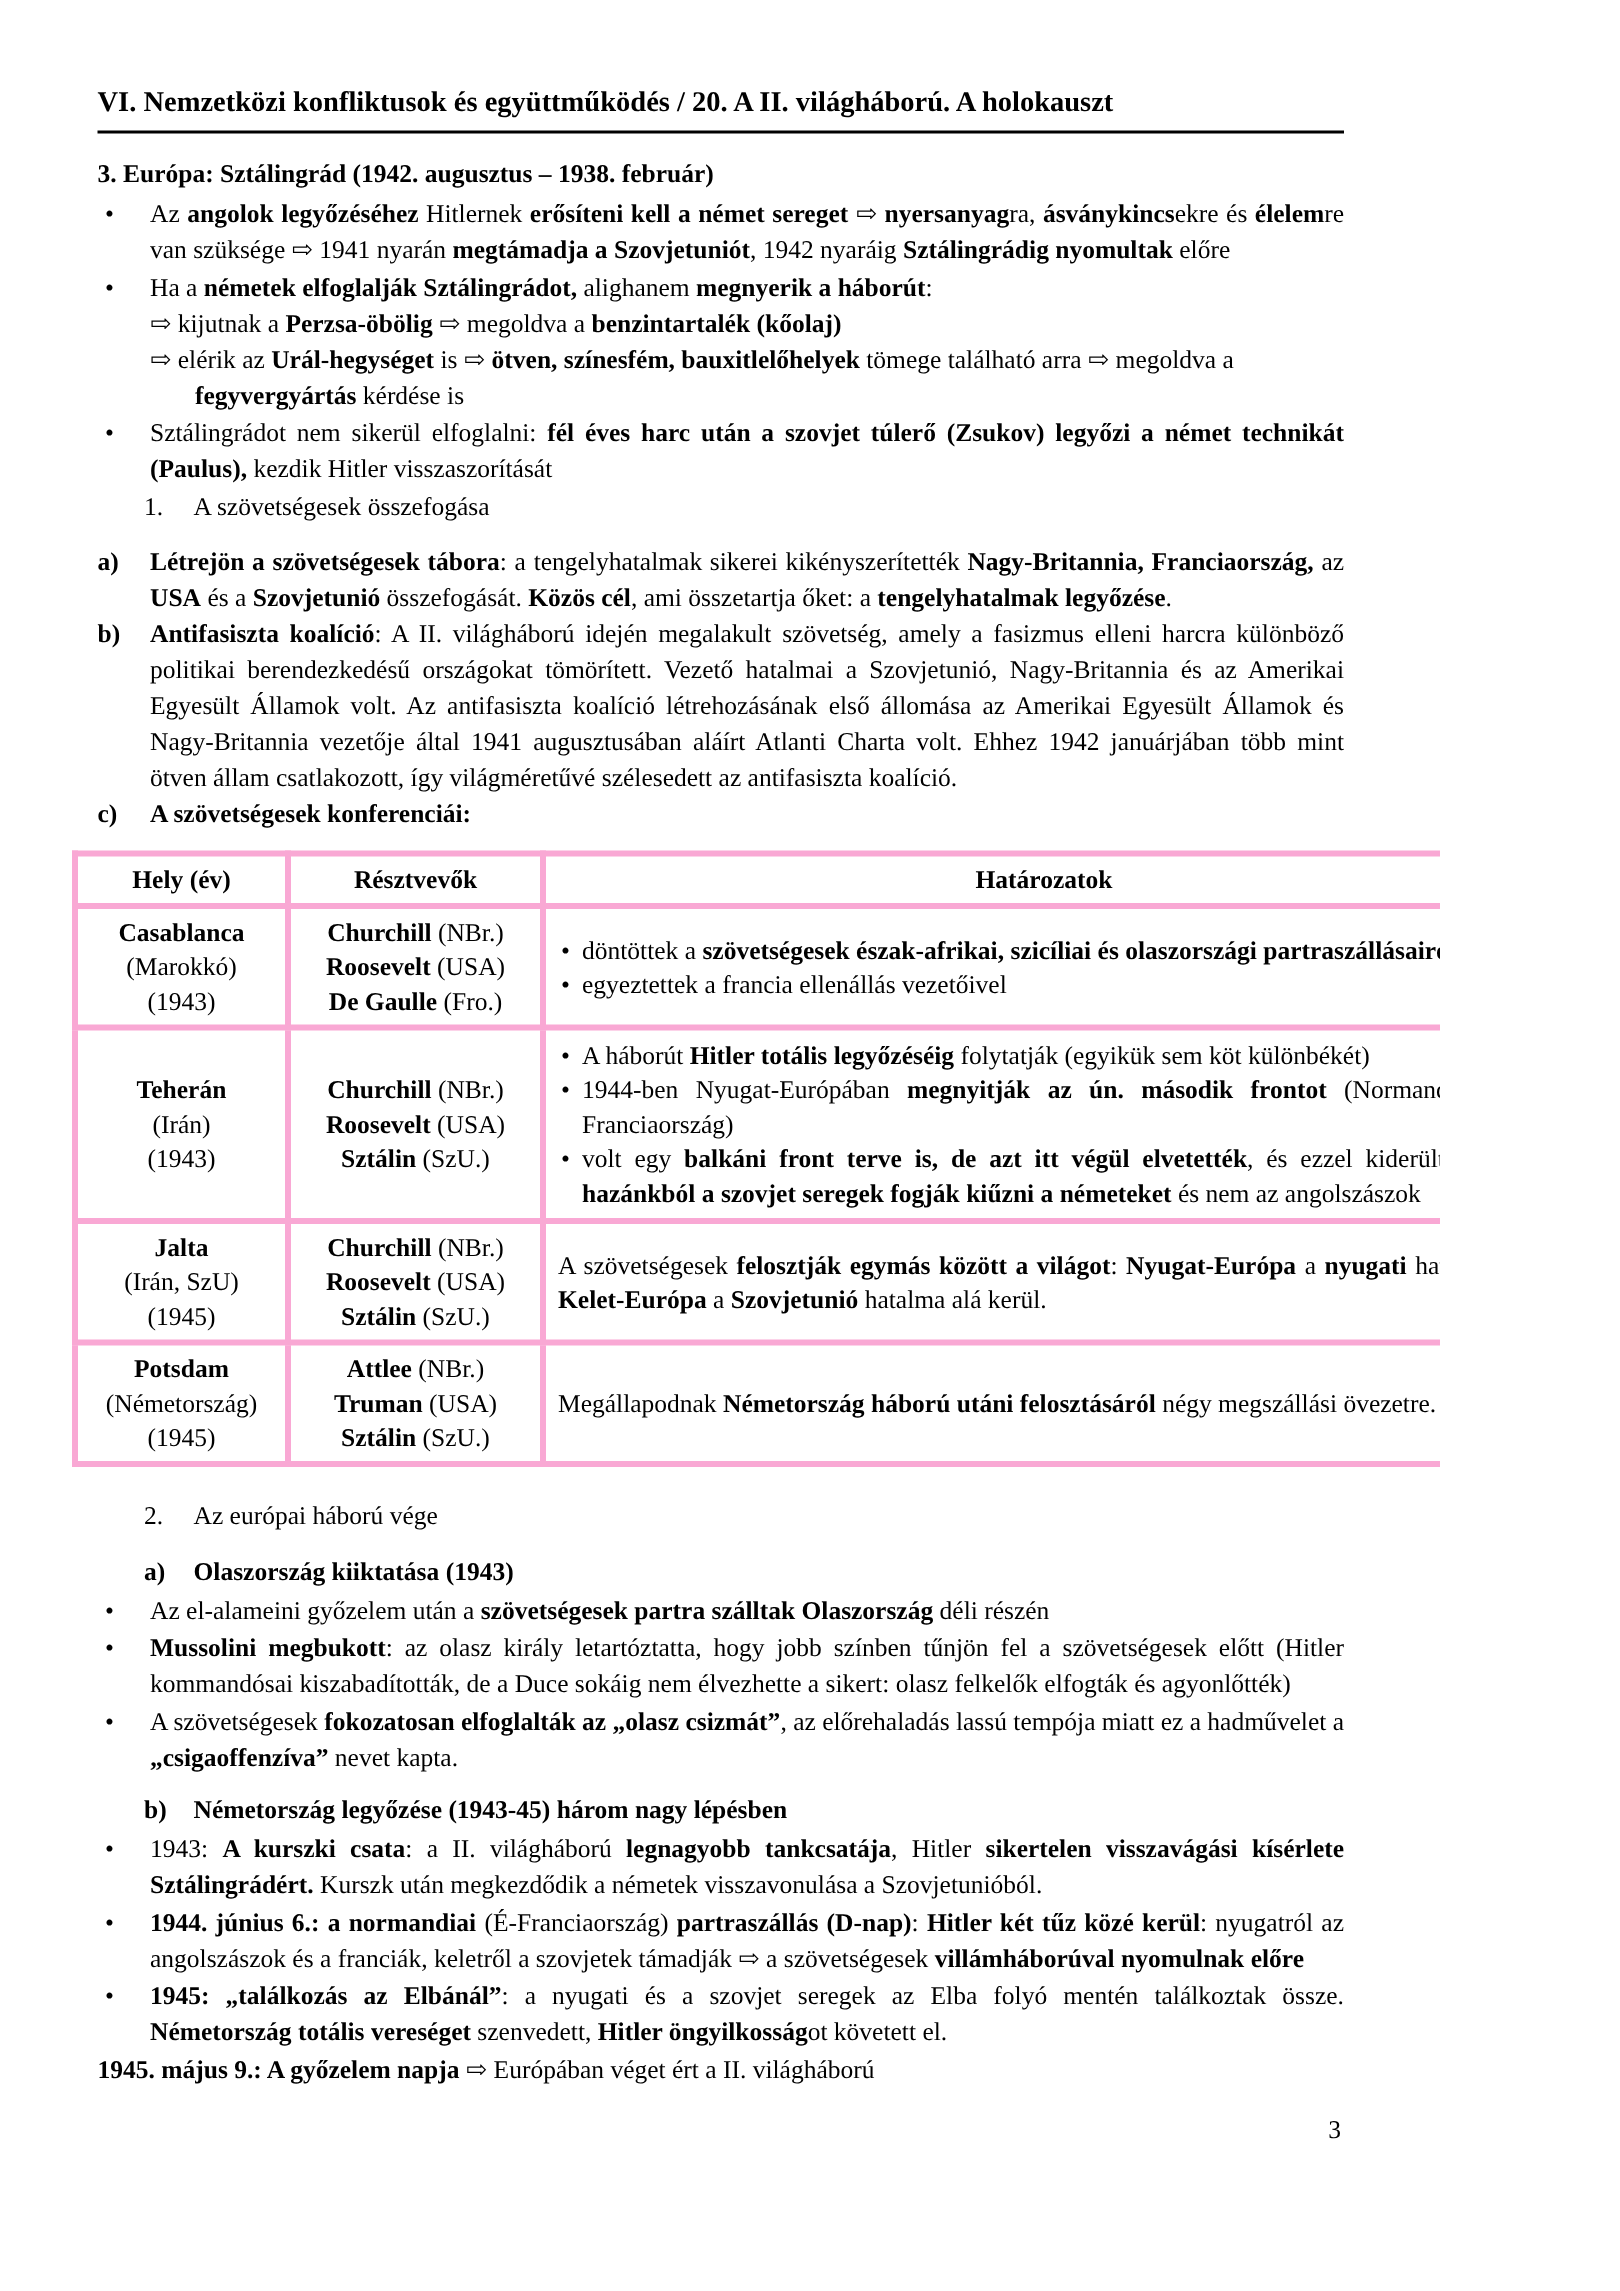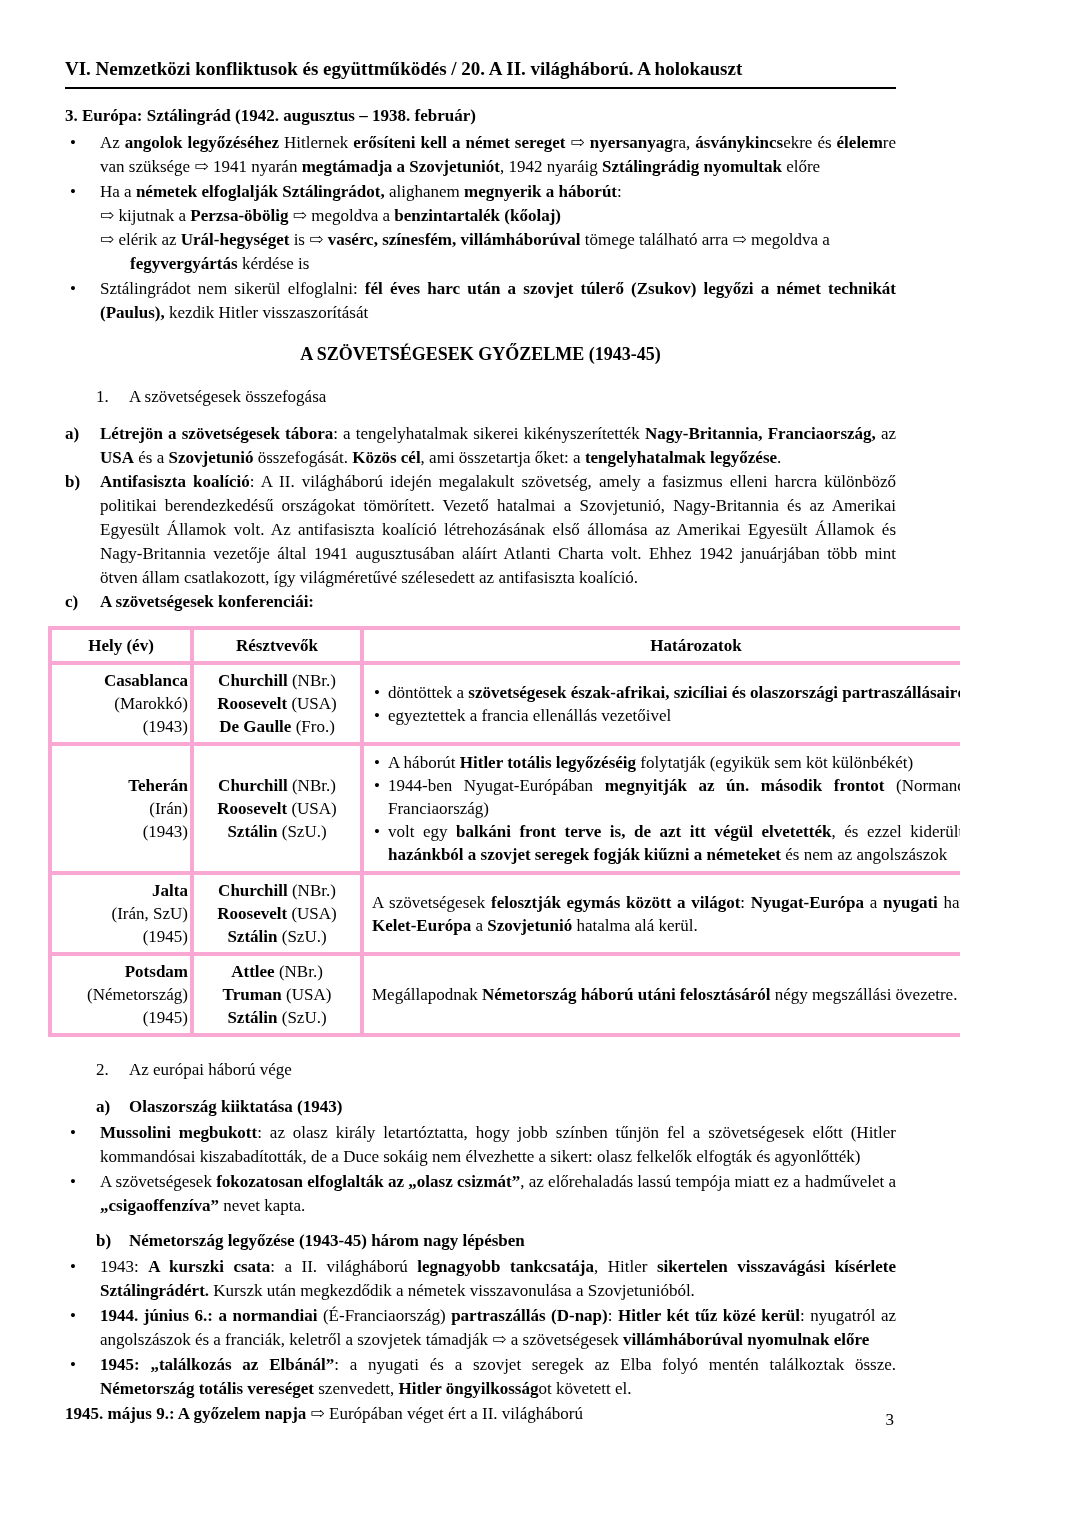--- a/index.html
+++ b/index.html
@@ -36,21 +36,21 @@
   .abc-item > .marker { position:absolute; left:0; top:0; font-weight:bold; }
   table.conf {
     border-collapse:collapse;
     table-layout:fixed;
     width:984px;
     margin:12px 0 0 -17px;
     line-height:23px;
   }
   table.conf th, table.conf td { border:4px solid #f9a8d4; }
   table.conf th { font-weight:bold; text-align:center; padding:4px 4px; }
-  td.place { text-align:right; vertical-align:middle; padding:4px 2px; }
+  td.place { text-align:center; vertical-align:middle; padding:4px 2px; }
   td.part  { text-align:center; vertical-align:middle; padding:4px 2px; }
   td.dec   { vertical-align:middle; padding:5px 18px 5px 8px; }
   td.dec ul { list-style:none; margin:0; padding:0; }
   td.dec li { position:relative; padding-left:16px; text-align:justify; }
   td.dec li::before { content:"\2022"; position:absolute; left:2px; top:0; }
   td.dec p { margin:0; text-align:justify; }
   .h-num.top-gap { margin-top:21px; }
   .h-ab { position:relative; font-weight:bold; margin:11px 0 2px 31px; padding-left:33px; }
   .h-ab .marker { position:absolute; left:0; top:0; }
   .closing { margin:1px 0 0 0; text-align:left; }
@@ -65,28 +65,27 @@
 
   <div class="h-sec">3. Európa: Sztálingrád (1942. augusztus – 1938. február)</div>
 
   <ul class="blist">
     <li>
       <div>Az <b>angolok legyőzéséhez</b> Hitlernek <b>erősíteni kell a német sereget</b> ⇨ <b>nyersanyag</b>ra, <b>ásványkincs</b>ekre és <b>élelem</b>re van szüksége ⇨ 1941 nyarán <b>megtámadja a Szovjetuniót</b>, 1942 nyaráig <b>Sztálingrádig nyomultak</b> előre</div>
     </li>
     <li>
       <div>Ha a <b>németek elfoglalják Sztálingrádot,</b> alighanem <b>megnyerik a háborút</b>:</div>
       <div class="arrow-line">⇨ kijutnak a <b>Perzsa-öbölig</b> ⇨ megoldva a <b>benzintartalék (kőolaj)</b></div>
-      <div class="arrow-line">⇨ elérik az <b>Urál-hegységet</b> is ⇨ <b>vasérc, színesfém, villámháborúval</b> tömege található arra ⇨ megoldva a <b>fegyvergyártás</b> kérdése is</div>
+      <div class="arrow-line">⇨ elérik az <b>Urál-hegységet</b> is ⇨ <b>ötven, színesfém, bauxitlelőhelyek</b> tömege található arra ⇨ megoldva a <b>fegyvergyártás</b> kérdése is</div>
     </li>
     <li>
       <div>Sztálingrádot nem sikerül elfoglalni: <b>fél éves harc után a szovjet túlerő (Zsukov) legyőzi a német technikát (Paulus),</b> kezdik Hitler visszaszorítását</div>
     </li>
   </ul>
 
-  <div class="center-head">A SZÖVETSÉGESEK GYŐZELME (1943-45)</div>
 
   <div class="h-num">
     <span class="num">1.</span><span>A szövetségesek összefogása</span>
   </div>
 
   <div class="abc-item">
     <span class="marker">a)</span>
     <div><b>Létrejön a szövetségesek tábora</b>: a tengelyhatalmak sikerei kikényszerítették <b>Nagy-Britannia, Franciaország,</b> az <b>USA</b> és a <b>Szovjetunió</b> összefogását. <b>Közös cél</b>, ami összetartja őket: a <b>tengelyhatalmak legyőzése</b>.</div>
   </div>
   <div class="abc-item">
@@ -186,20 +185,23 @@
     <span class="num">2.</span><span>Az európai háború vége</span>
   </div>
 
   <div class="h-ab">
     <span class="marker">a)</span>
     <span>Olaszország kiiktatása (1943)</span>
   </div>
 
   <ul class="blist">
     <li>
+      <div>Az el-alameini győzelem után a <b>szövetségesek partra szálltak Olaszország</b> déli részén</div>
+    </li>
+    <li>
       <div><b>Mussolini megbukott</b>: az olasz király letartóztatta, hogy jobb színben tűnjön fel a szövetségesek előtt (Hitler kommandósai kiszabadították, de a Duce sokáig nem élvezhette a sikert: olasz felkelők elfogták és agyonlőtték)</div>
     </li>
     <li>
       <div>A szövetségesek <b>fokozatosan elfoglalták az „olasz csizmát”</b>, az előrehaladás lassú tempója miatt ez a hadművelet a <b>„csigaoffenzíva”</b> nevet kapta.</div>
     </li>
   </ul>
 
   <div class="h-ab">
     <span class="marker">b)</span>
     <span>Németország legyőzése (1943-45) három nagy lépésben</span>

